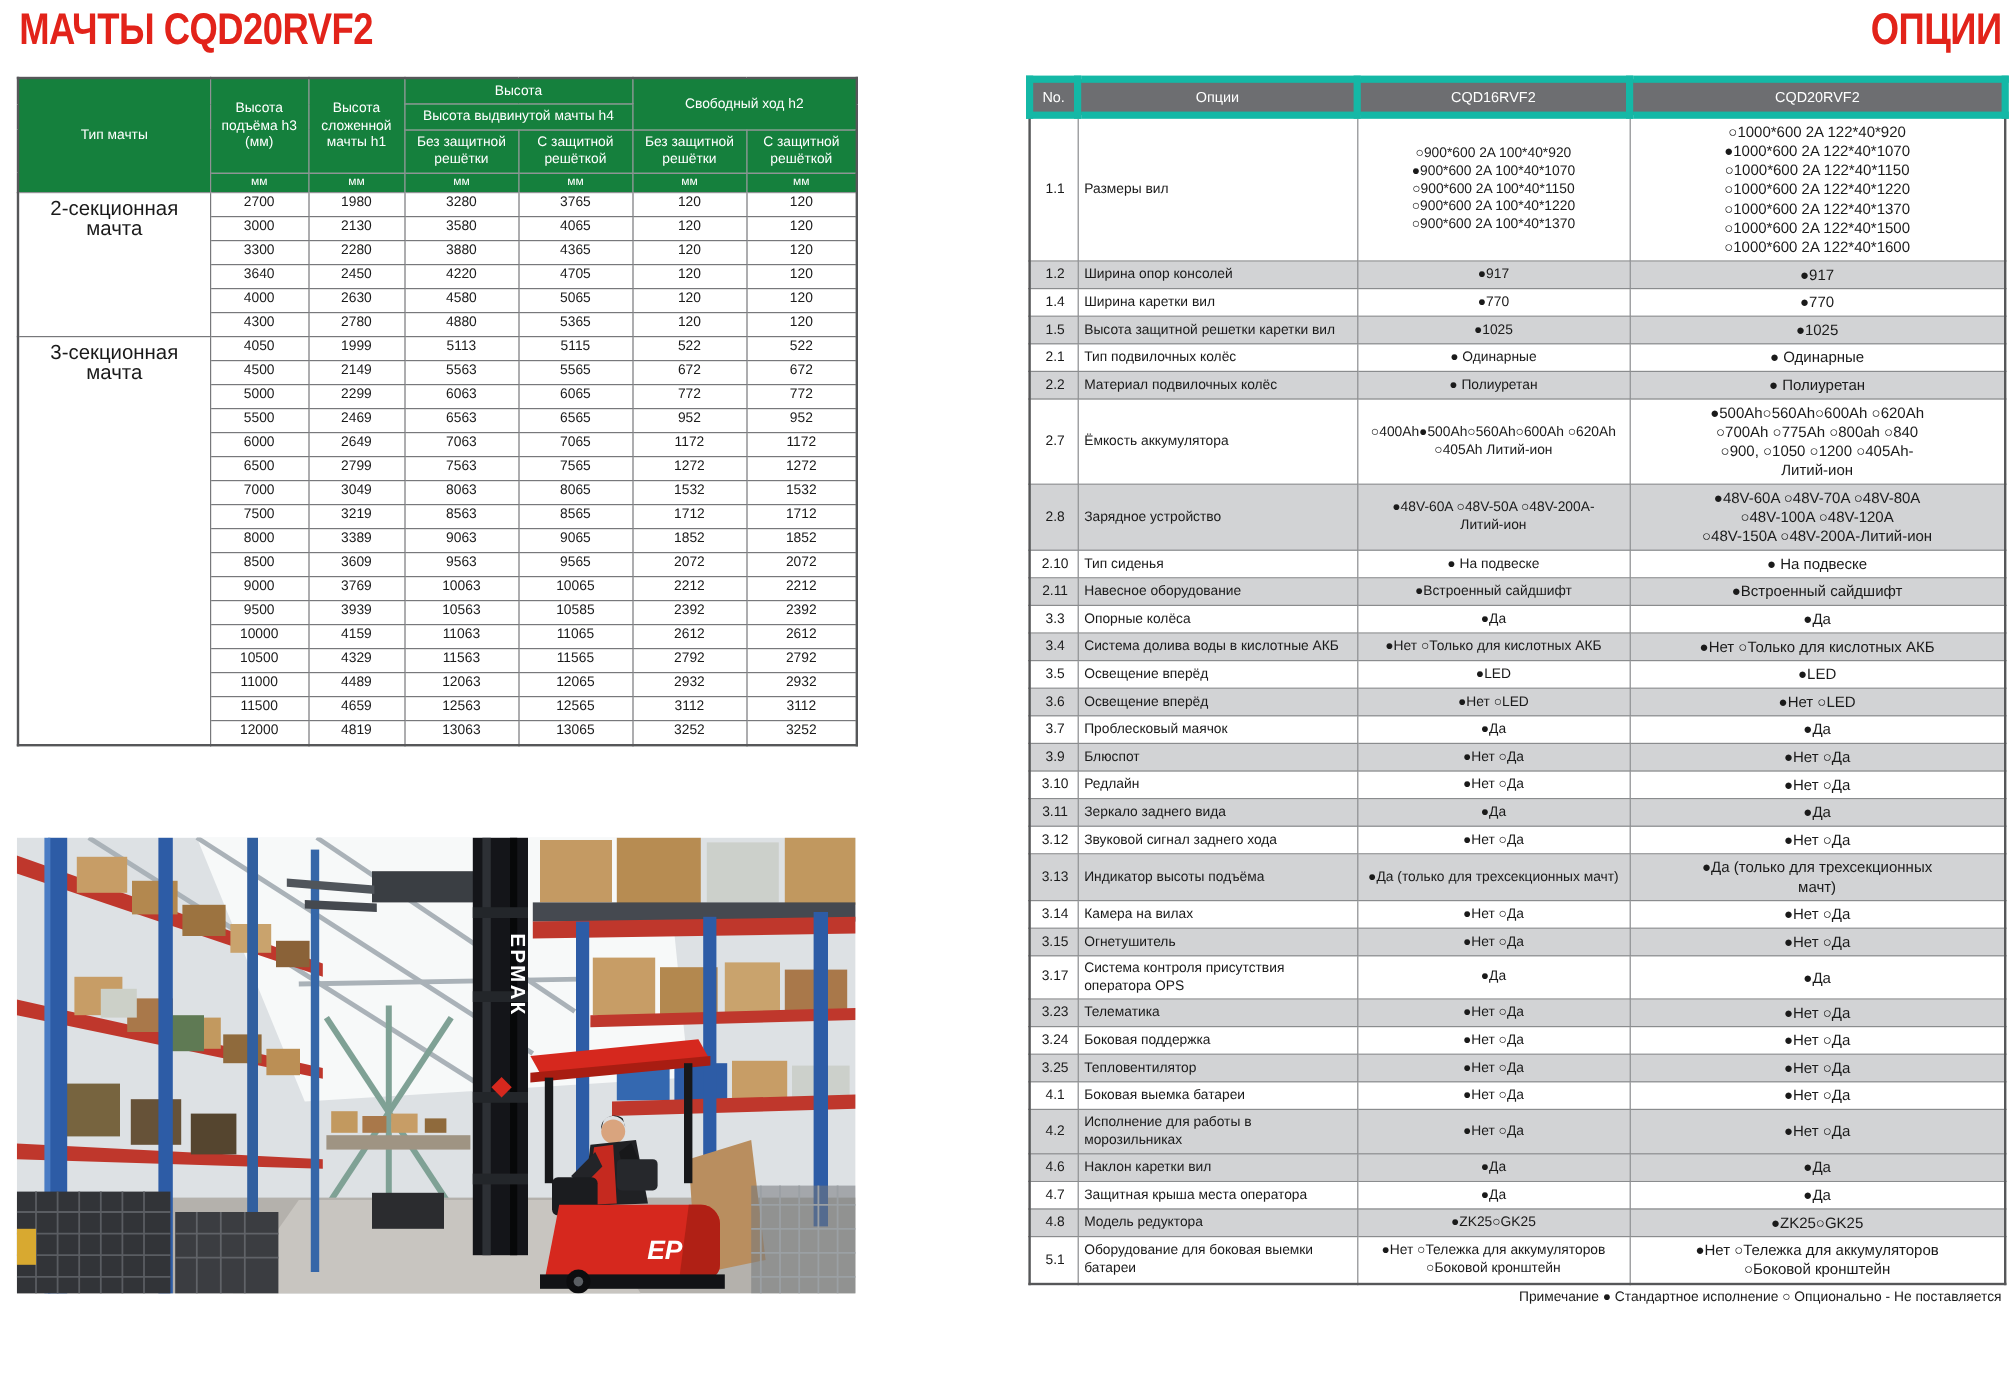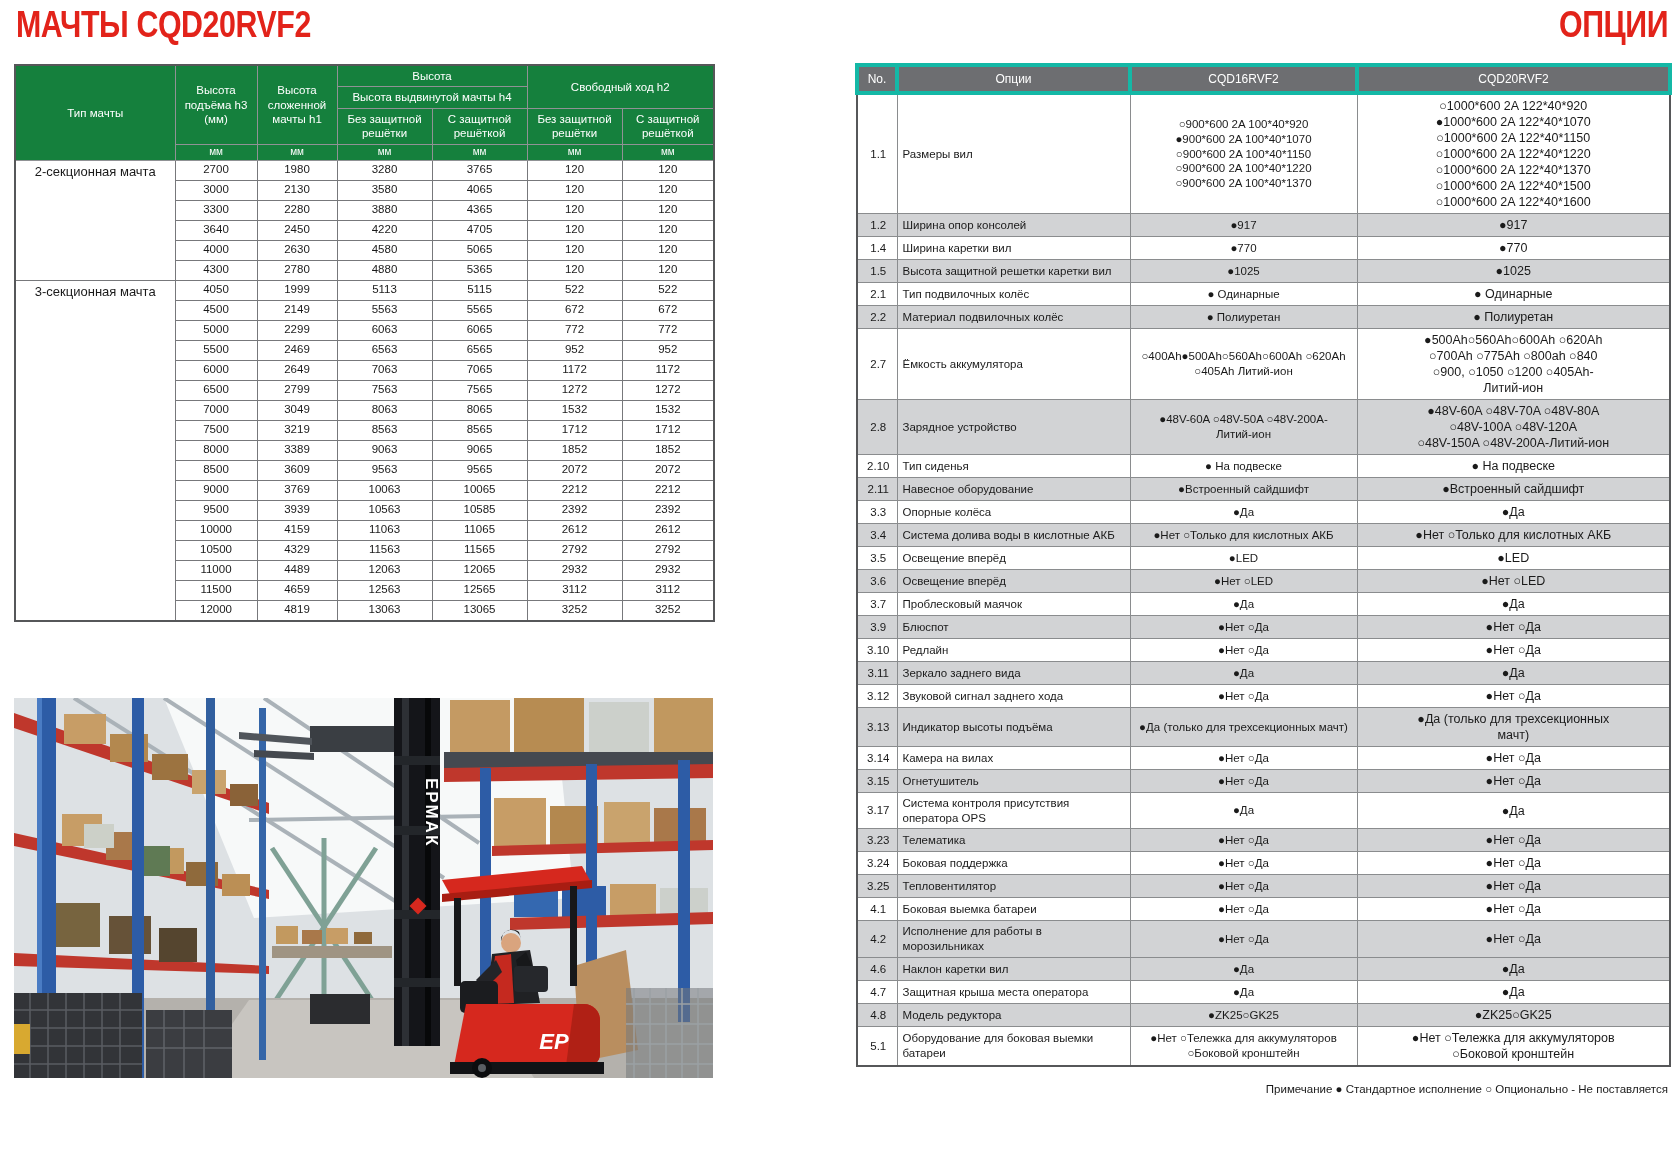--- a/index.html
+++ b/index.html
@@ -12,35 +12,35 @@
   .page-title.right { right:12px; transform:scaleX(0.82); transform-origin:right top; }
 
   
   .mast-table { position:absolute; left:14px; top:64px; width:699px;
                 border-collapse:collapse; table-layout:fixed; border:2px solid #565759; }
   .mast-table th { background:#15803d; color:#ffffff; font-weight:normal; font-size:11.5px;
                    line-height:1.25; border:1px solid #909295; padding:3px 2px; }
   .mast-table tr.unit-row th { padding:1px 2px; font-size:10px; height:13px; }
   .mast-table td { border:1px solid #77787b; text-align:center; height:19px; padding:0 2px;
                    font-size:11.5px; line-height:1; background:#ffffff; }
-  .mast-table td.group { vertical-align:top; padding-top:4px; font-size:13px;margin-left:48px; }
+  .mast-table td.group { vertical-align:top; padding-top:4px; font-size:17px;margin-left:48px; }
 
   
   .right-col { position:absolute; left:855px; top:63px; width:813px; }
   .options-table { width:813px; border-collapse:collapse; table-layout:fixed; border:2px solid #565759; }
   .options-table th { background:#6d6e71; color:#ffffff; font-weight:normal; font-size:12px;
-                      height:20px; border:4px solid #14b8a6; padding:2px; }
+                      height:20px; border:6px solid #14b8a6; padding:2px; }
   .options-table td { border:1px solid #8a8c8e; font-size:11.5px; padding:3px 5px;
                       vertical-align:middle; line-height:1.28; background:#ffffff; }
   .options-table td.no { text-align:center; padding-left:7px; }
   .options-table td.option { text-align:left;margin-top:44px; }
   .options-table td.v16, .options-table td.v20 { text-align:center; white-space:pre-line; }
   .options-table td.v20 { font-size:12.5px; }
   .options-table tr.alt td { background:#d2d3d5; }
-  .note { text-align:right; font-size:11.5px; margin-top:16px; color:#1a1a1a; }
+  .note { text-align:right; font-size:11.5px; margin-top:4px; color:#1a1a1a; }
 
   
   .photo { position:absolute; left:14px; top:698px; width:699px; height:380px; display:block; }
 </style>
 </head>
 <body>
 
 <div class="page">
 
   <h1 class="page-title left">МАЧТЫ CQD20RVF2</h1>

